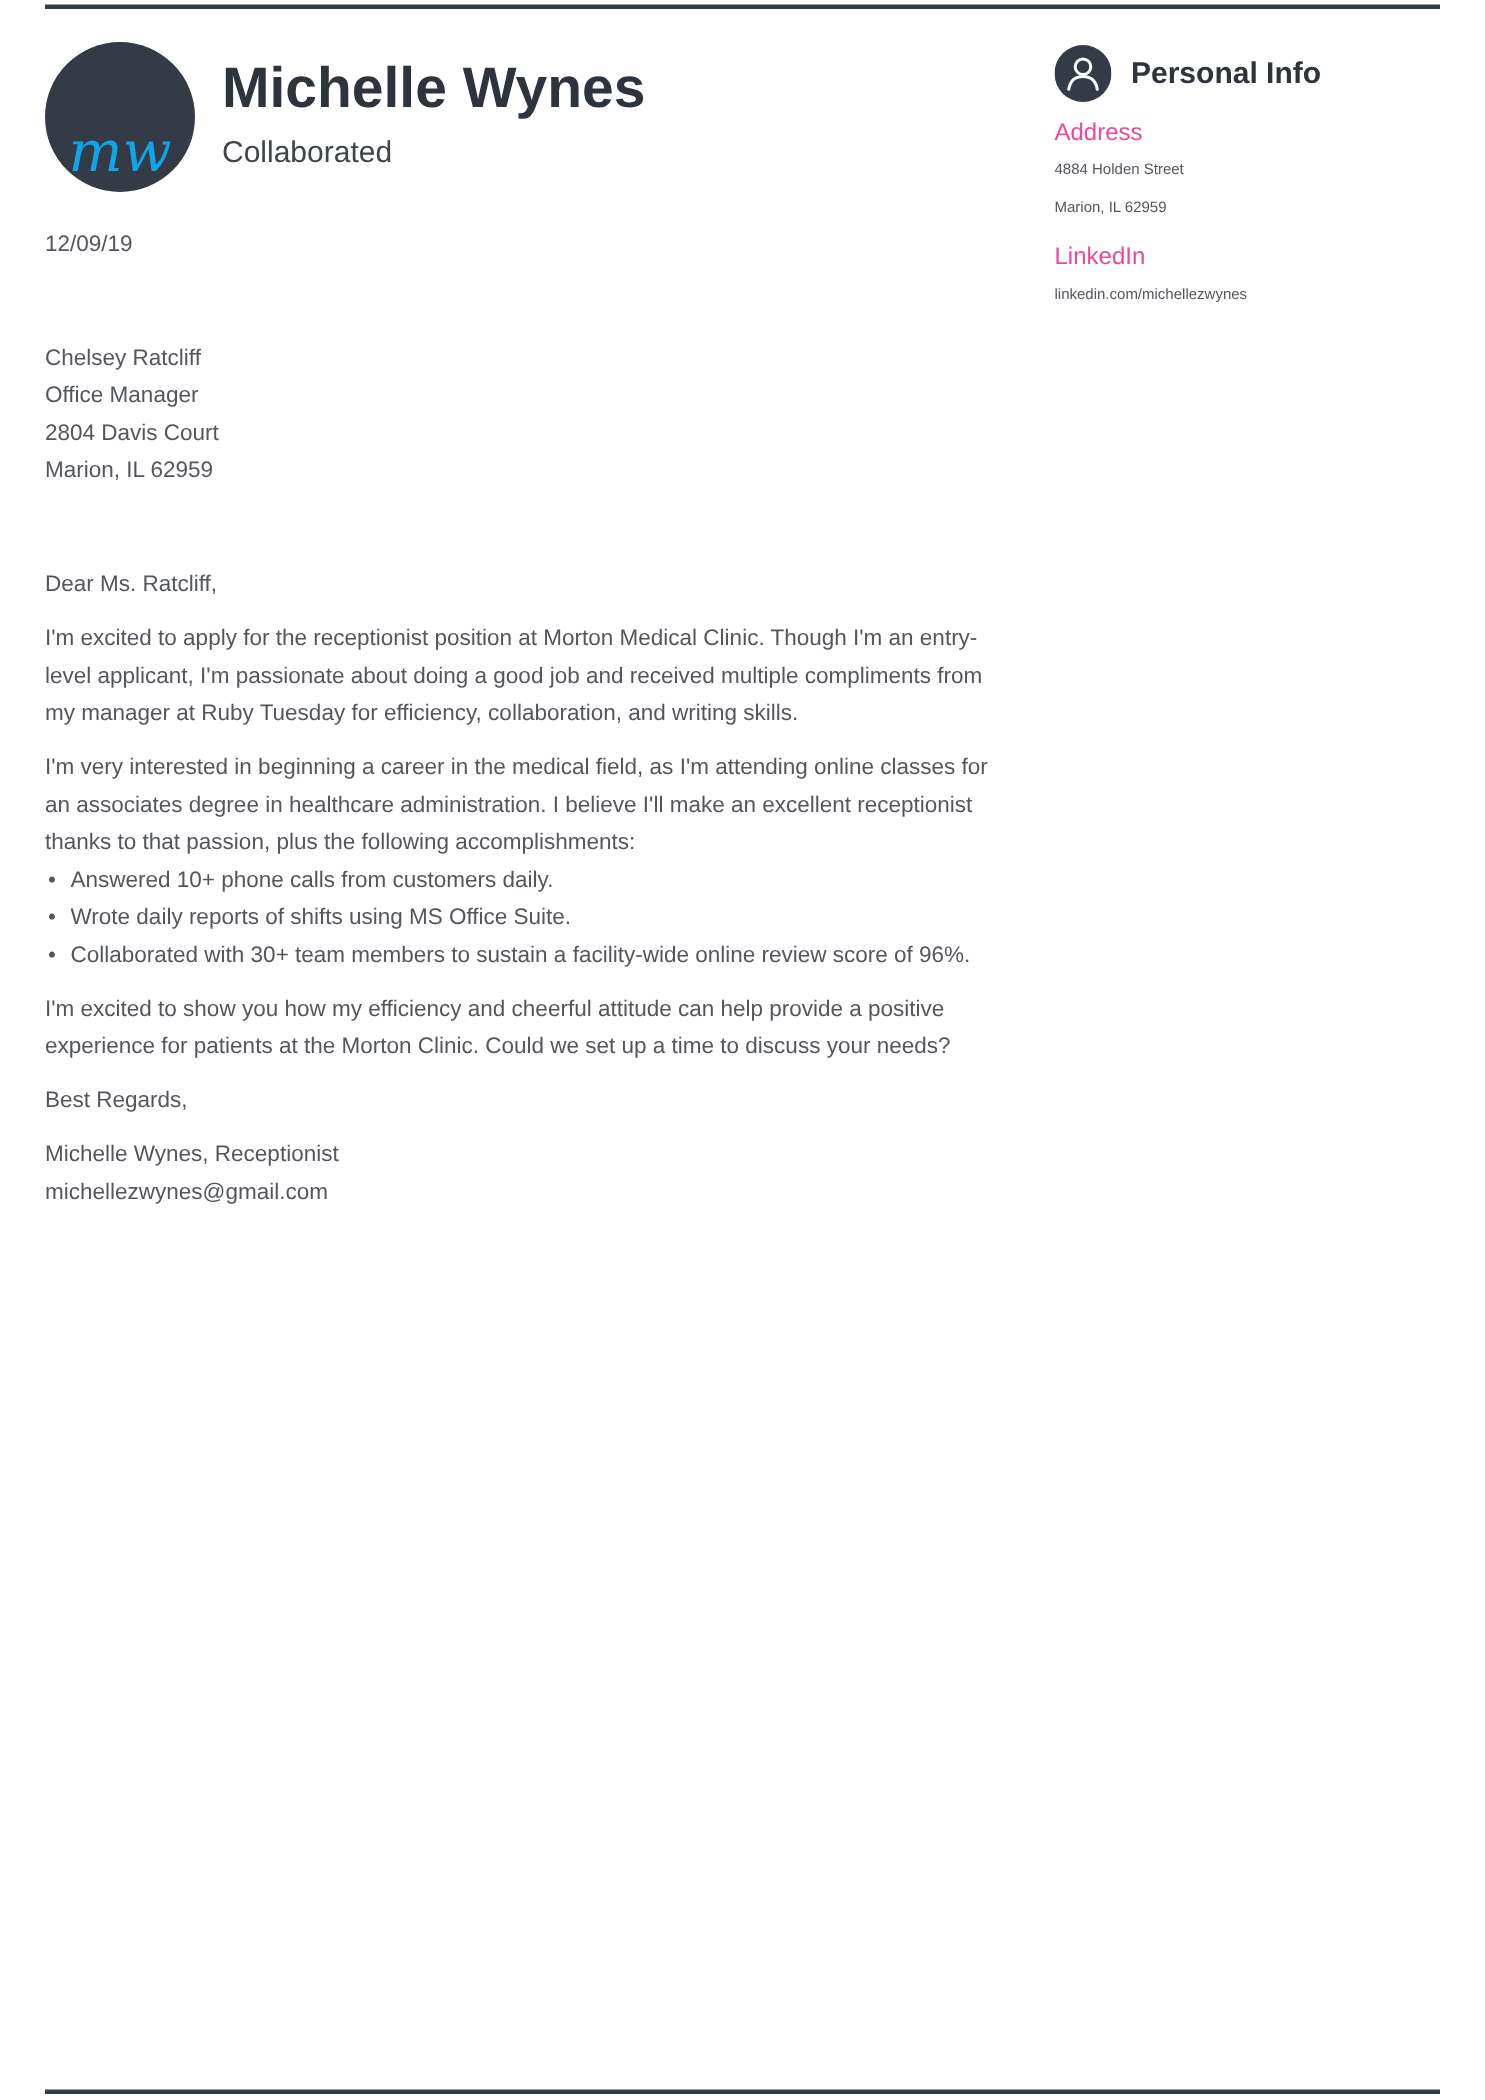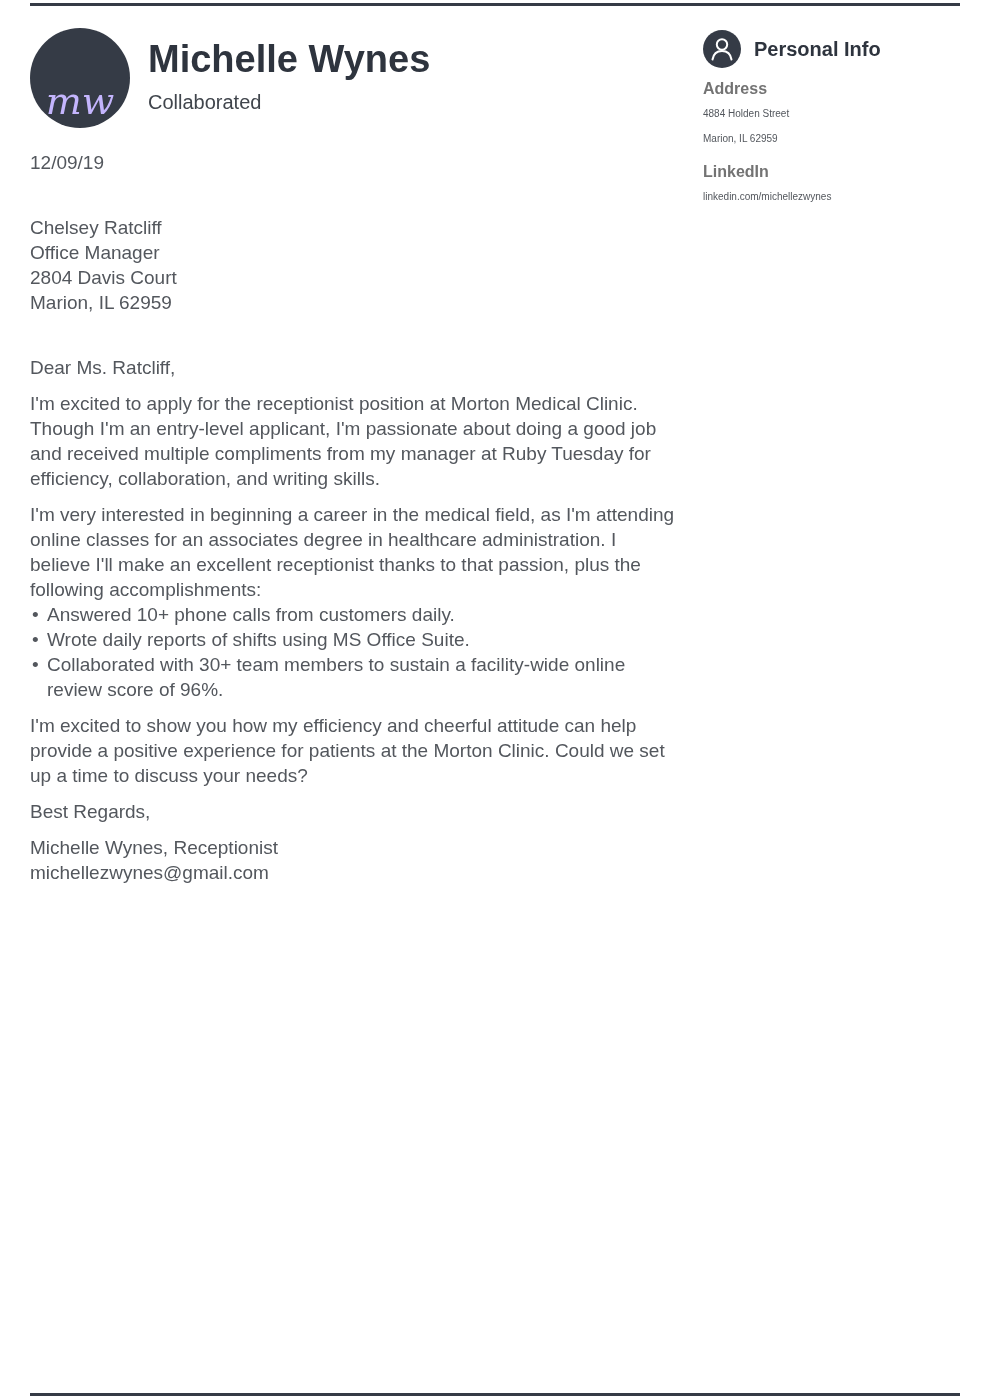--- a/index.html
+++ b/index.html
@@ -36,21 +36,21 @@
     display: flex;
     justify-content: center;
     align-items: flex-end;
     padding-bottom: 8px;
   }
   .avatar .initials {
     font-family: "DejaVu Serif", serif;
     font-style: italic;
     font-size: 38px;
     line-height: 1;
-    color: #c4b5fd;
+    color: #0ea5e9;
   }
   .name {
     position: absolute;
     left: 148px;
     top: 38px;
     font-size: 38px;
     font-weight: bold;
     color: #2e343e;
   }
   .job-title {
@@ -76,41 +76,41 @@
   }
   .sidebar-icon { width: 38px; height: 38px; flex: 0 0 auto; }
   .sidebar-title {
     font-size: 20px;
     font-weight: bold;
     color: #2e343e;
   }
   .info-label {
     margin-top: 8px;
     font-size: 16px;
-    font-weight: bold;
+    font-weight: normal;
     line-height: 25px;
-    color: #737373;
+    color: #ec4899;
   }
   .info-line {
     font-size: 10px;
     line-height: 25px;
     color: #53575d;
   }
 
   
   .letter {
     position: absolute;
     left: 30px;
     top: 150px;
     width: 645px;
-    font-size: 19px;
+    font-size: 15px;
     line-height: 25px;
     color: #53575d;
   }
-  .gap-45 { margin-top: 40px; }
+  .gap-45 { margin-top: 51px; }
   .gap-25 { margin-top: 11px; }
   .bullet-item { display: flex; }
   .bullet-dot {
     flex: 0 0 17px;
     padding-left: 2px;
   }
 </style>
 </head>
 <body>
 

